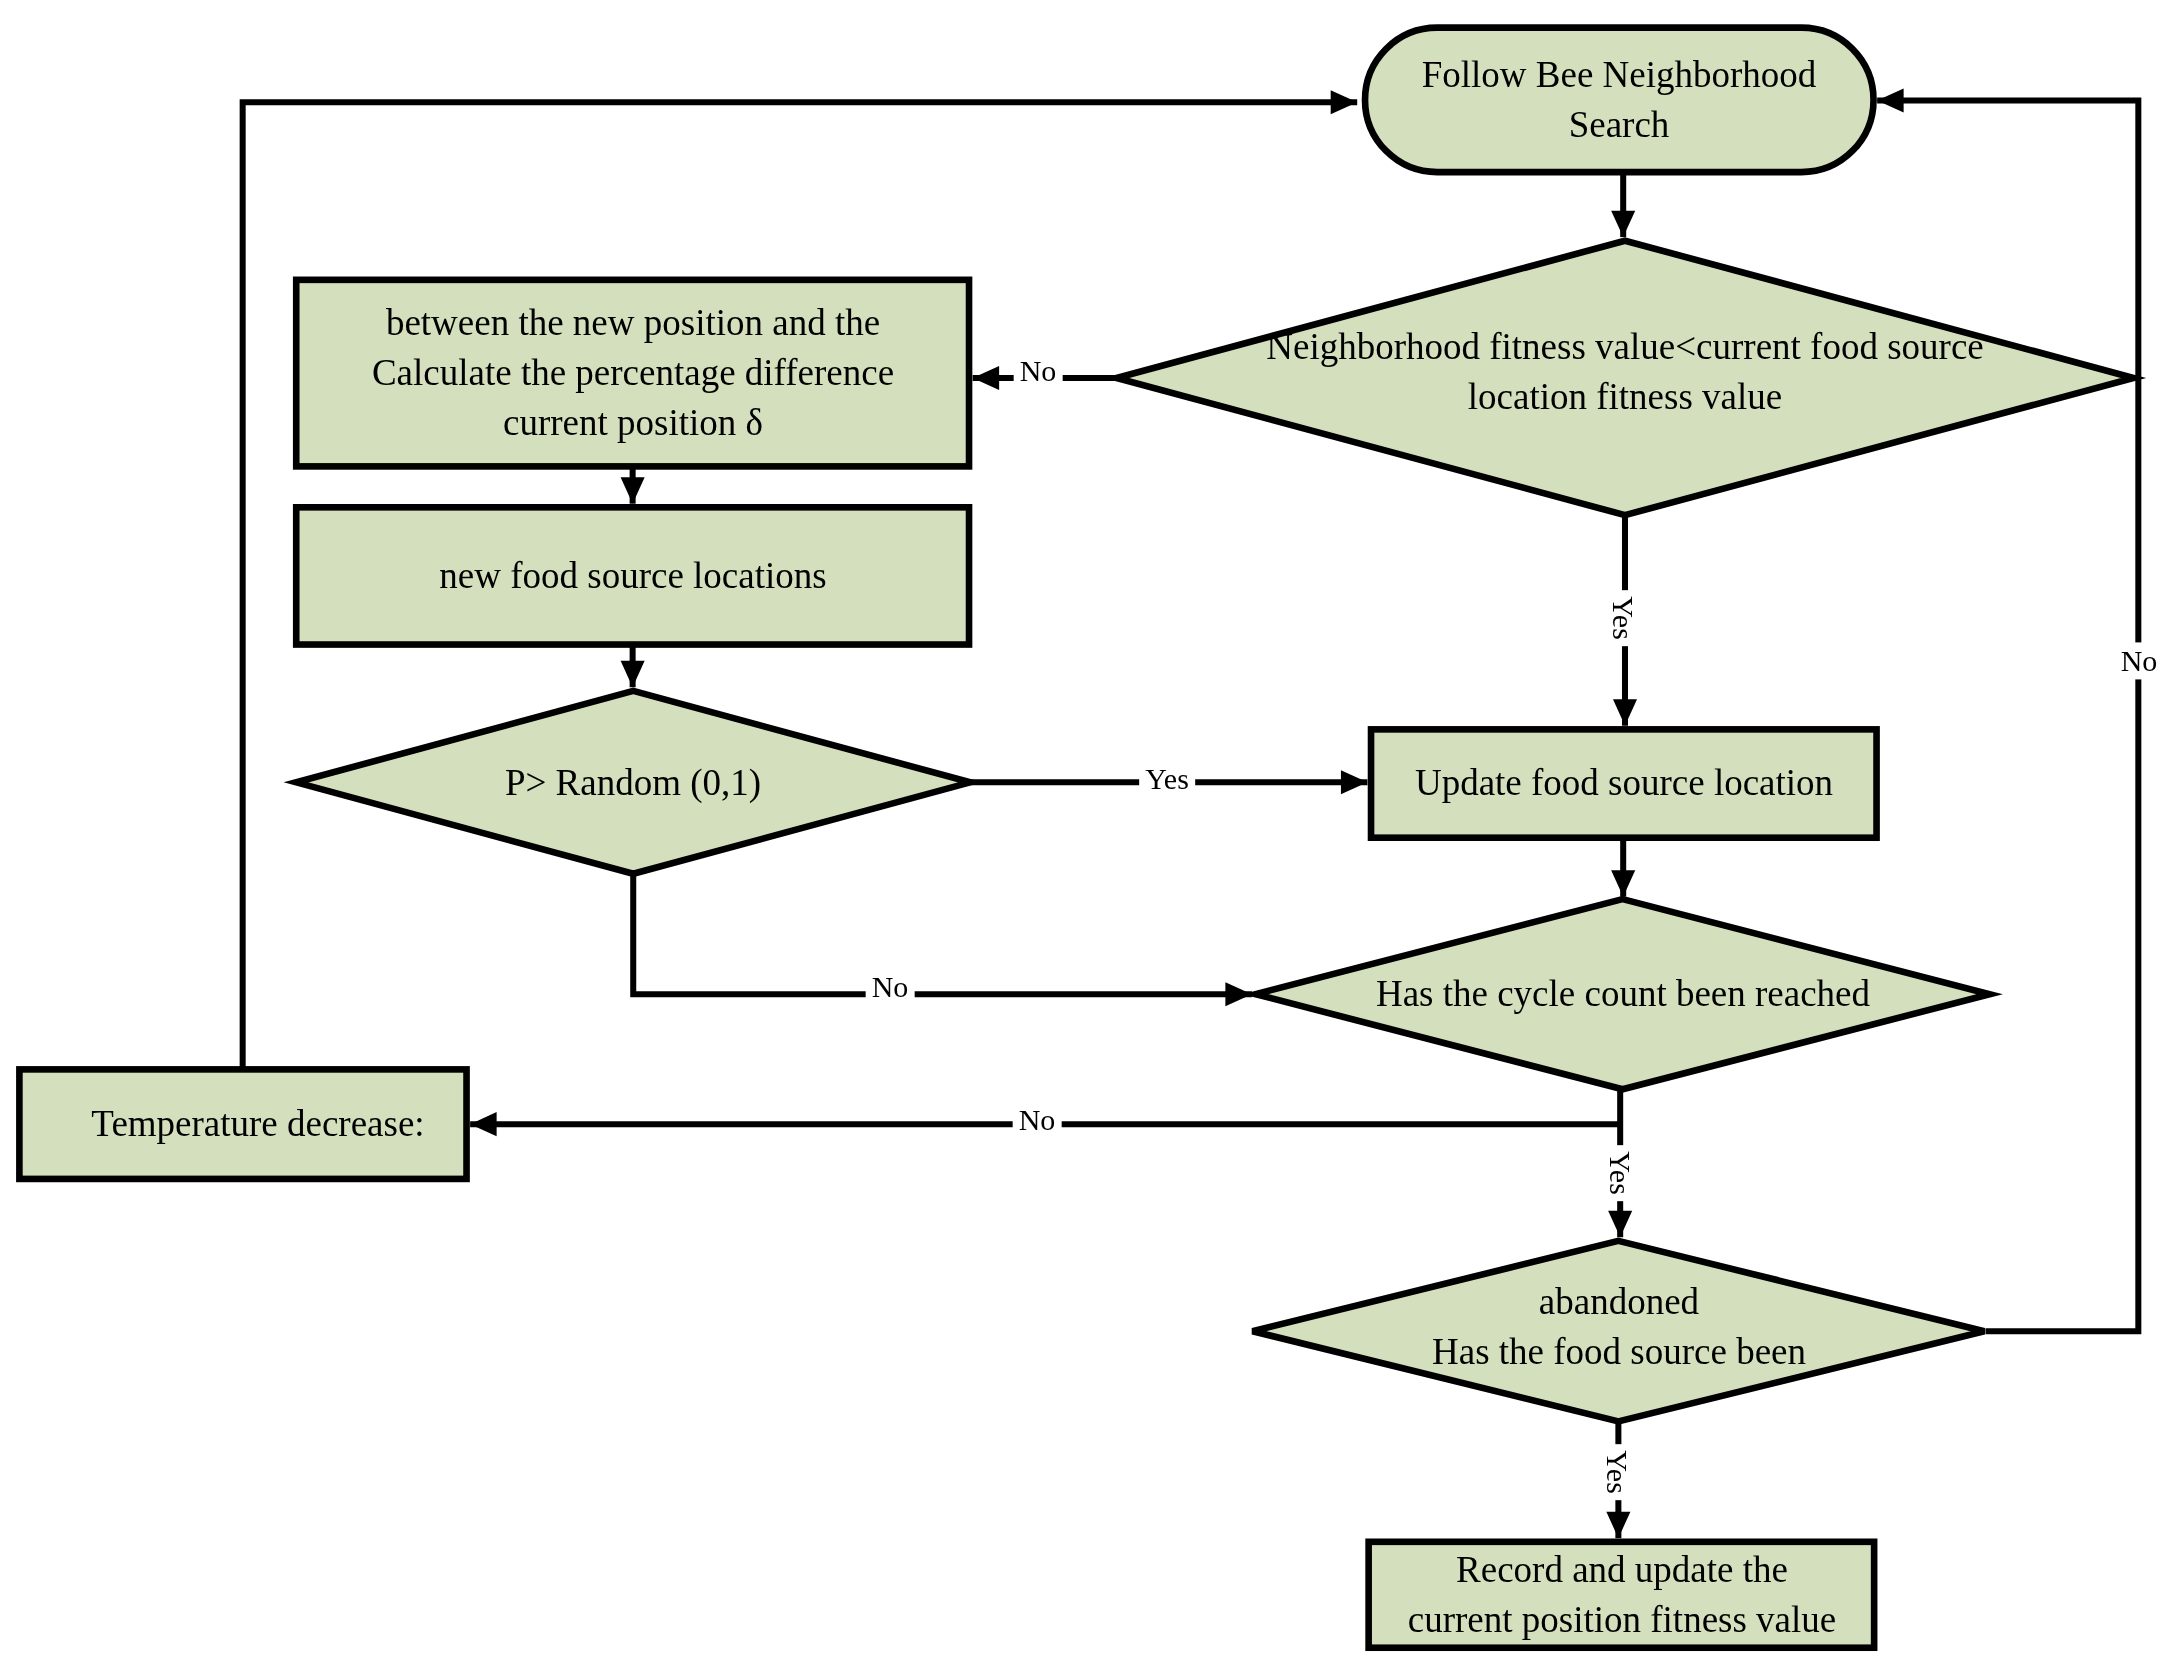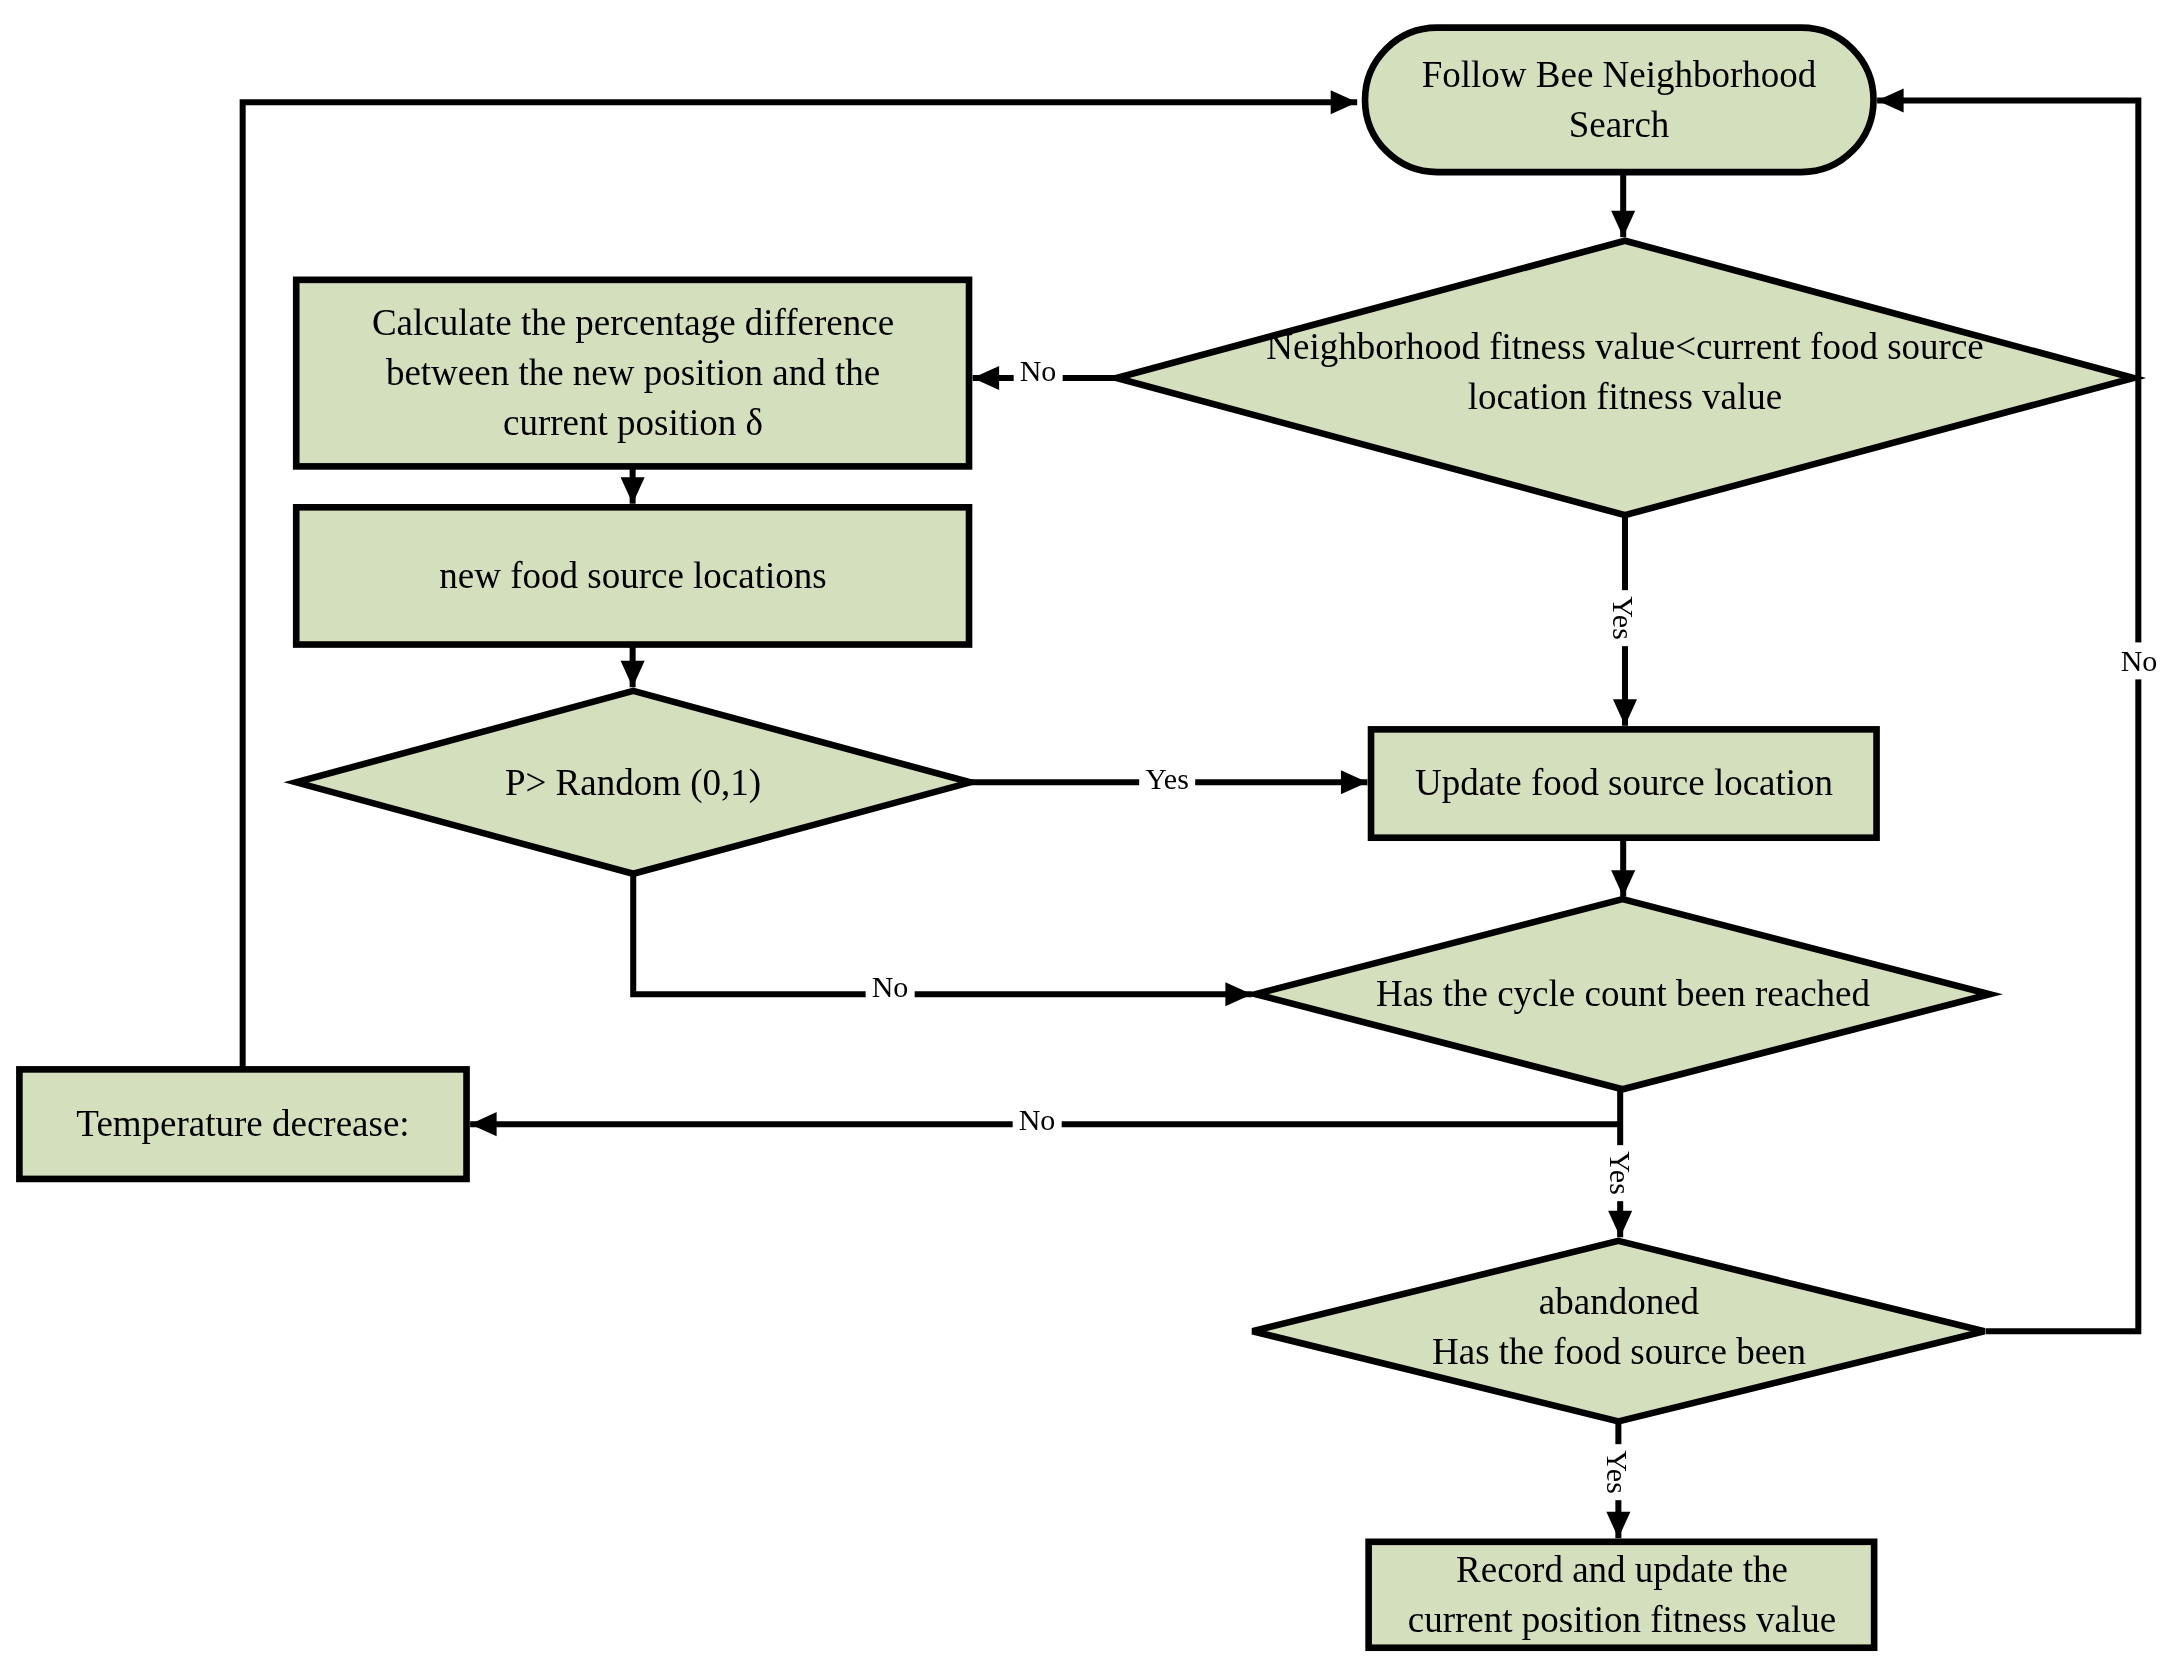--- a/index.html
+++ b/index.html
@@ -81,42 +81,42 @@
     <div>Follow Bee Neighborhood</div>
     <div>Search</div>
   </div>
 
   <div class="node-label" style="left:1625px;top:372px">
     <div>Neighborhood fitness value&lt;current food source</div>
     <div>location fitness value</div>
   </div>
 
   <div class="node-label" style="left:633px;top:373px">
+    <div>between the new position and the</div>
     <div>Calculate the percentage difference</div>
-    <div>between the new position and the</div>
     <div>current position δ</div>
   </div>
 
   <div class="node-label" style="left:633px;top:576px">
     <div>new food source locations</div>
   </div>
 
   <div class="node-label" style="left:633px;top:783px">
     <div>P&gt; Random (0,1)</div>
   </div>
 
   <div class="node-label" style="left:1624px;top:783px">
     <div>Update food source location</div>
   </div>
 
   <div class="node-label" style="left:1623px;top:994px">
     <div>Has the cycle count been reached</div>
   </div>
 
-  <div class="node-label" style="left:243px;top:1124px">
+  <div class="node-label" style="left:258px;top:1124px">
     <div>Temperature decrease:</div>
   </div>
 
   <div class="node-label" style="left:1619px;top:1327px">
     <div>abandoned</div>
     <div>Has the food source been</div>
   </div>
 
   <div class="node-label" style="left:1622px;top:1595px">
     <div>Record and update the</div>

